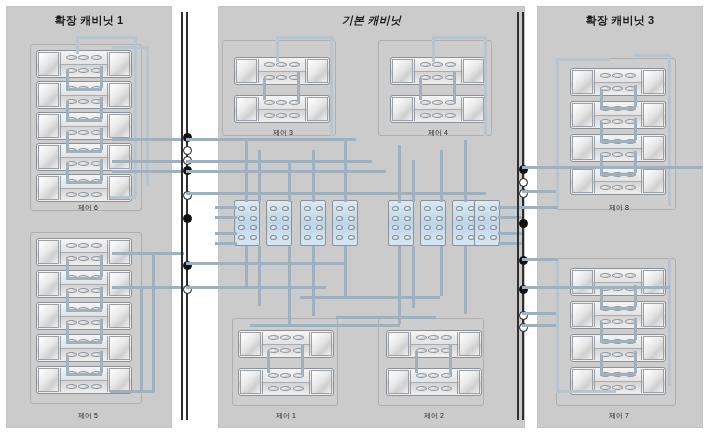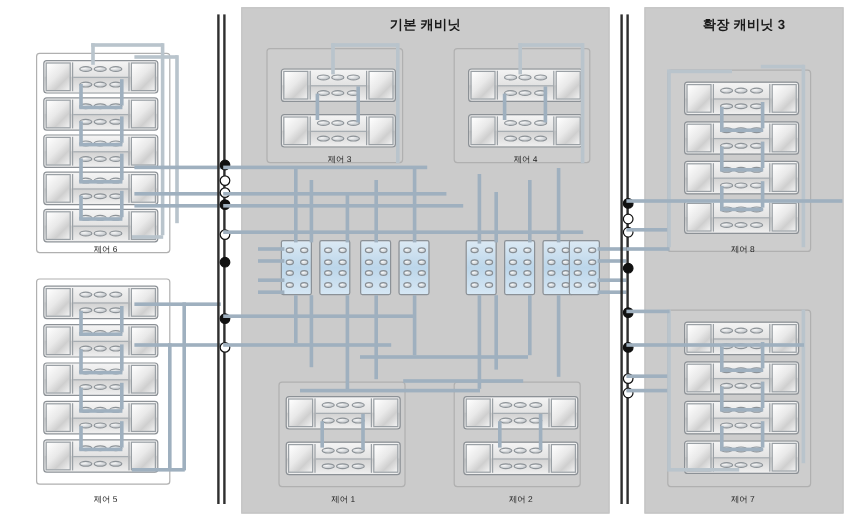--- a/index.html
+++ b/index.html
@@ -59,20 +59,23 @@
   .dot.open{background:#fff;}
 
   .devlabel{position:absolute;font-size:7px;color:#222;text-align:center;
             white-space:nowrap;transform:translateX(-50%);}
 </style>
 </head>
 <body>
 
 <div id="stage">
 
+  <div class="cab" style="left:6px;top:6px;width:164px;height:420px;">
+    <div class="cab-title">확장 캐비닛 1</div>
+  </div>
 
   <div class="grpframe" style="left:30px;top:44px;width:110px;height:165px;"></div>
 
   <div class="grpframe" style="left:30px;top:232px;width:110px;height:170px;"></div>
 
   <div class="shelf" style="left:36px;top:50px;">
     <div class="endL"></div>
     <div class="mid">
       <div class="prow">
           <span class="port"></span>
@@ -285,21 +288,21 @@
   </div>
   <div class="dot solid" style="left:187px;top:133px;"></div>
   <div class="dot open" style="left:187px;top:146px;"></div>
   <div class="dot open" style="left:187px;top:156px;"></div>
   <div class="dot solid" style="left:187px;top:166px;"></div>
   <div class="dot open" style="left:187px;top:191px;"></div>
   <div class="dot solid" style="left:187px;top:214px;"></div>
   <div class="dot solid" style="left:187px;top:261px;"></div>
   <div class="dot open" style="left:187px;top:285px;"></div>
 
-  <div class="cab" style="left:201px;top:6px;width:305px;height:420px;">
+  <div class="cab" style="left:218px;top:6px;width:305px;height:420px;font-style:italic;">
     <div class="cab-title">기본 캐비닛</div>
   </div>
 
   <div class="grpframe" style="left:222px;top:40px;width:112px;height:94px;"></div>
   <div class="grpframe" style="left:378px;top:40px;width:112px;height:94px;"></div>
   <div class="grpframe" style="left:232px;top:318px;width:104px;height:86px;"></div>
   <div class="grpframe" style="left:378px;top:318px;width:104px;height:86px;"></div>
 
   <div class="shelf" style="left:234px;top:57px;">
     <div class="endL"></div>

